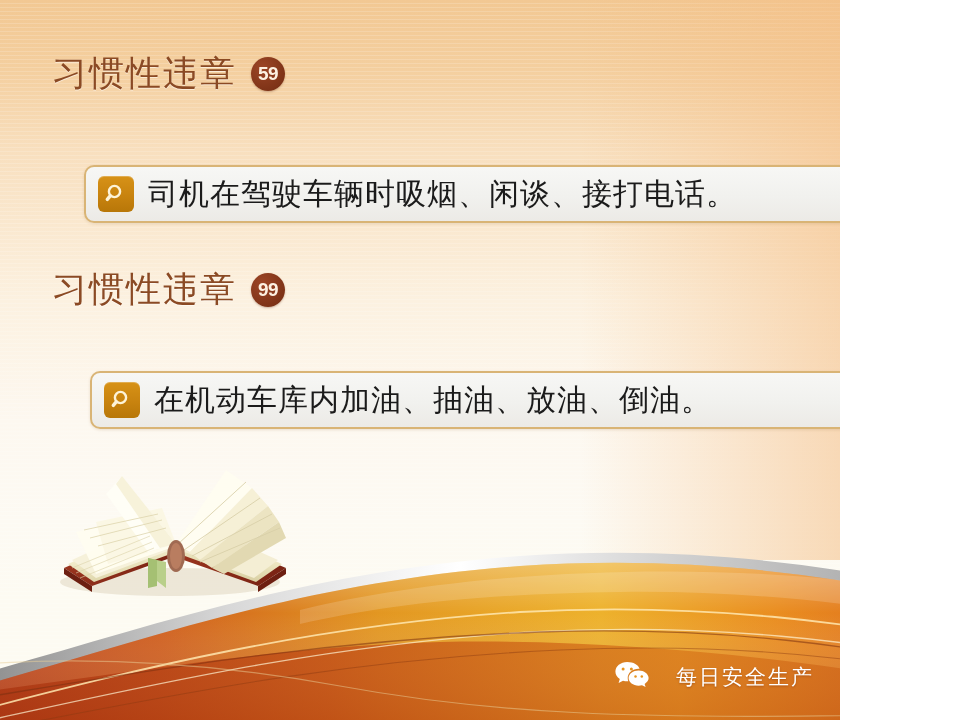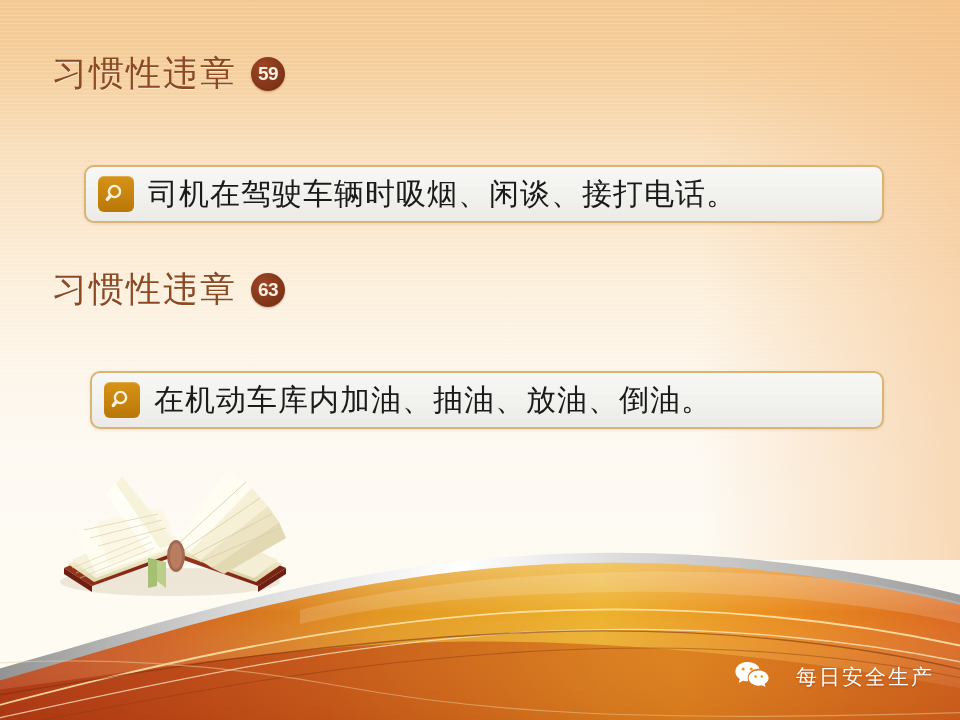--- a/index.html
+++ b/index.html
@@ -8,21 +8,21 @@
   }
   body {
     width: 960px;
     height: 720px;
     overflow: hidden;
     font-family: "Liberation Serif", "DejaVu Serif", serif;
   }
 
   #slide {
     position: relative;
-    width: 960px;
+    width: 840px;
     height: 720px;
     overflow: hidden;
     background:
       linear-gradient(to bottom,
         #f2c893 0px,
         #f4cf9f 70px,
         #f8dfbe 150px,
         #fcf1e0 300px,
         #fdf8f0 420px,
         #fdfaf3 520px,
@@ -169,21 +169,21 @@
       <svg width="24" height="24" viewBox="0 0 24 24" aria-hidden="true">
         <circle cx="10.5" cy="9.5" r="5.6" fill="none" stroke="#fdf3d8" stroke-width="2.4"></circle>
         <line x1="6.2" y1="13.9" x2="3.3" y2="17.4" stroke="#fdf3d8" stroke-width="3.4" stroke-linecap="round"></line>
       </svg>
     </span>
     <span class="statement-text">司机在驾驶车辆时吸烟、闲谈、接打电话。</span>
   </div>
 
   <div class="heading" id="heading-2">
     <span class="heading-text">习惯性违章</span>
-    <span class="badge">63</span>
+    <span class="badge">99</span>
   </div>
 
   <div class="statement-box" id="box-2">
     <span class="magnifier-tile">
       <svg width="24" height="24" viewBox="0 0 24 24" aria-hidden="true">
         <circle cx="10.5" cy="9.5" r="5.6" fill="none" stroke="#fdf3d8" stroke-width="2.4"></circle>
         <line x1="6.2" y1="13.9" x2="3.3" y2="17.4" stroke="#fdf3d8" stroke-width="3.4" stroke-linecap="round"></line>
       </svg>
     </span>
     <span class="statement-text">在机动车库内加油、抽油、放油、倒油。</span>

